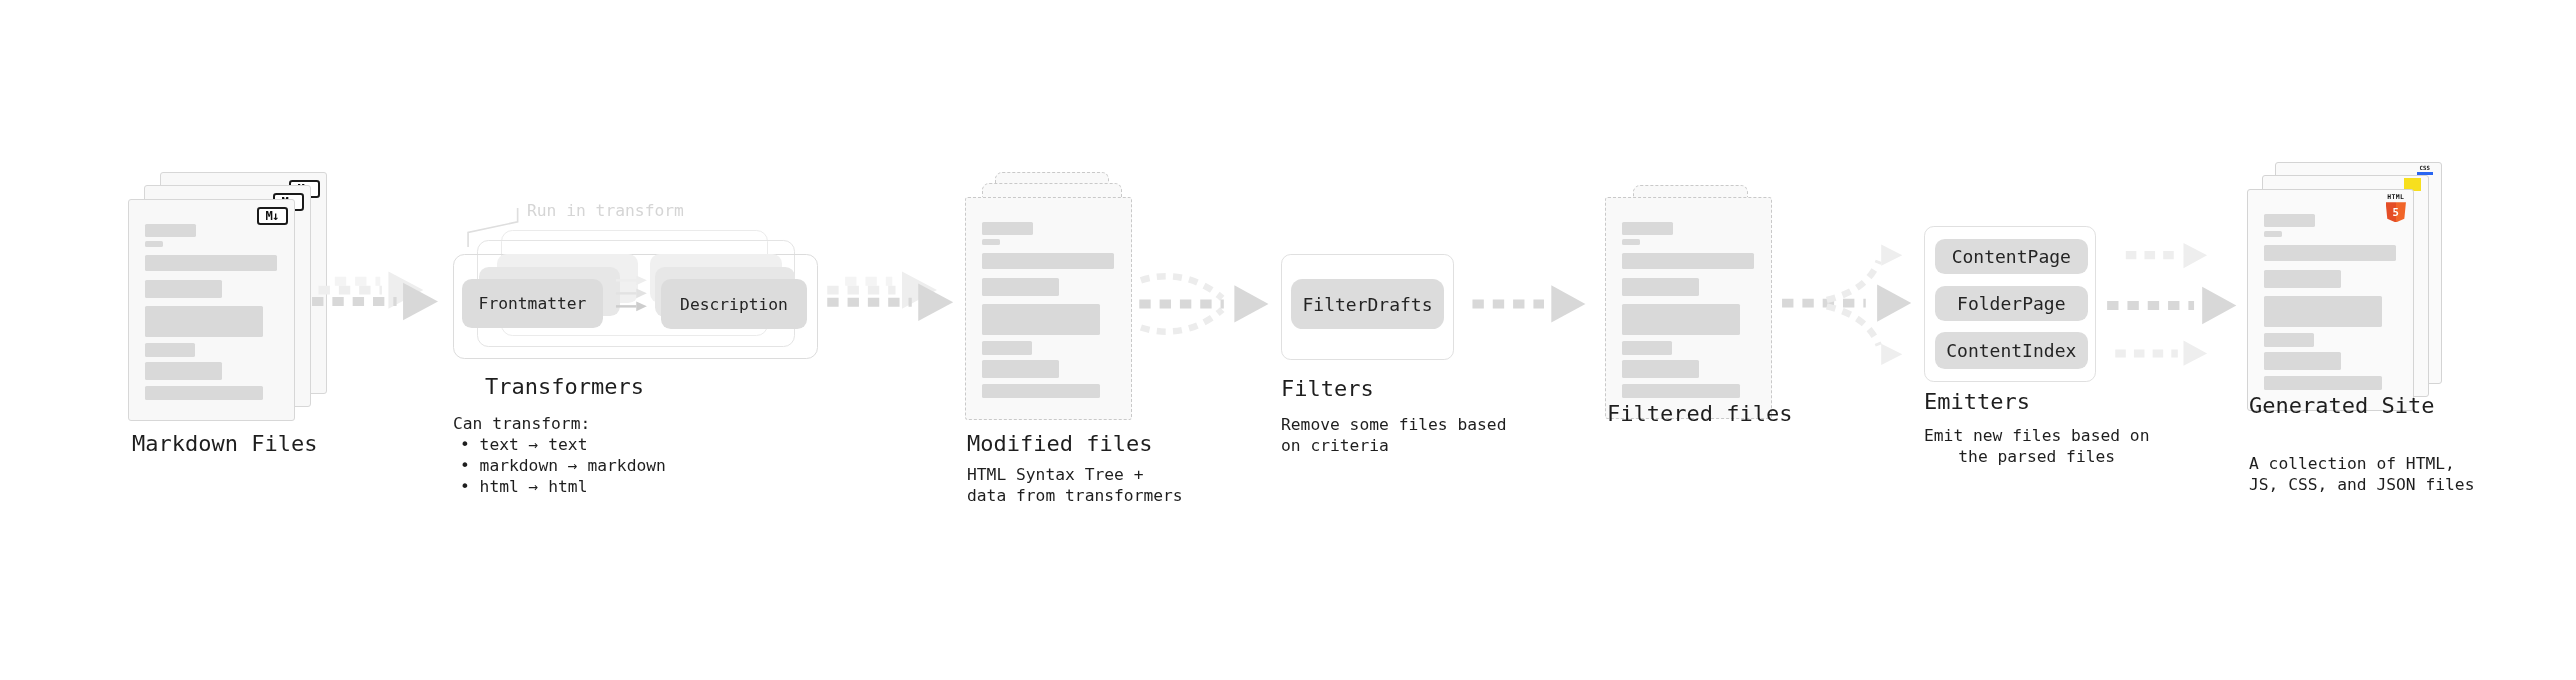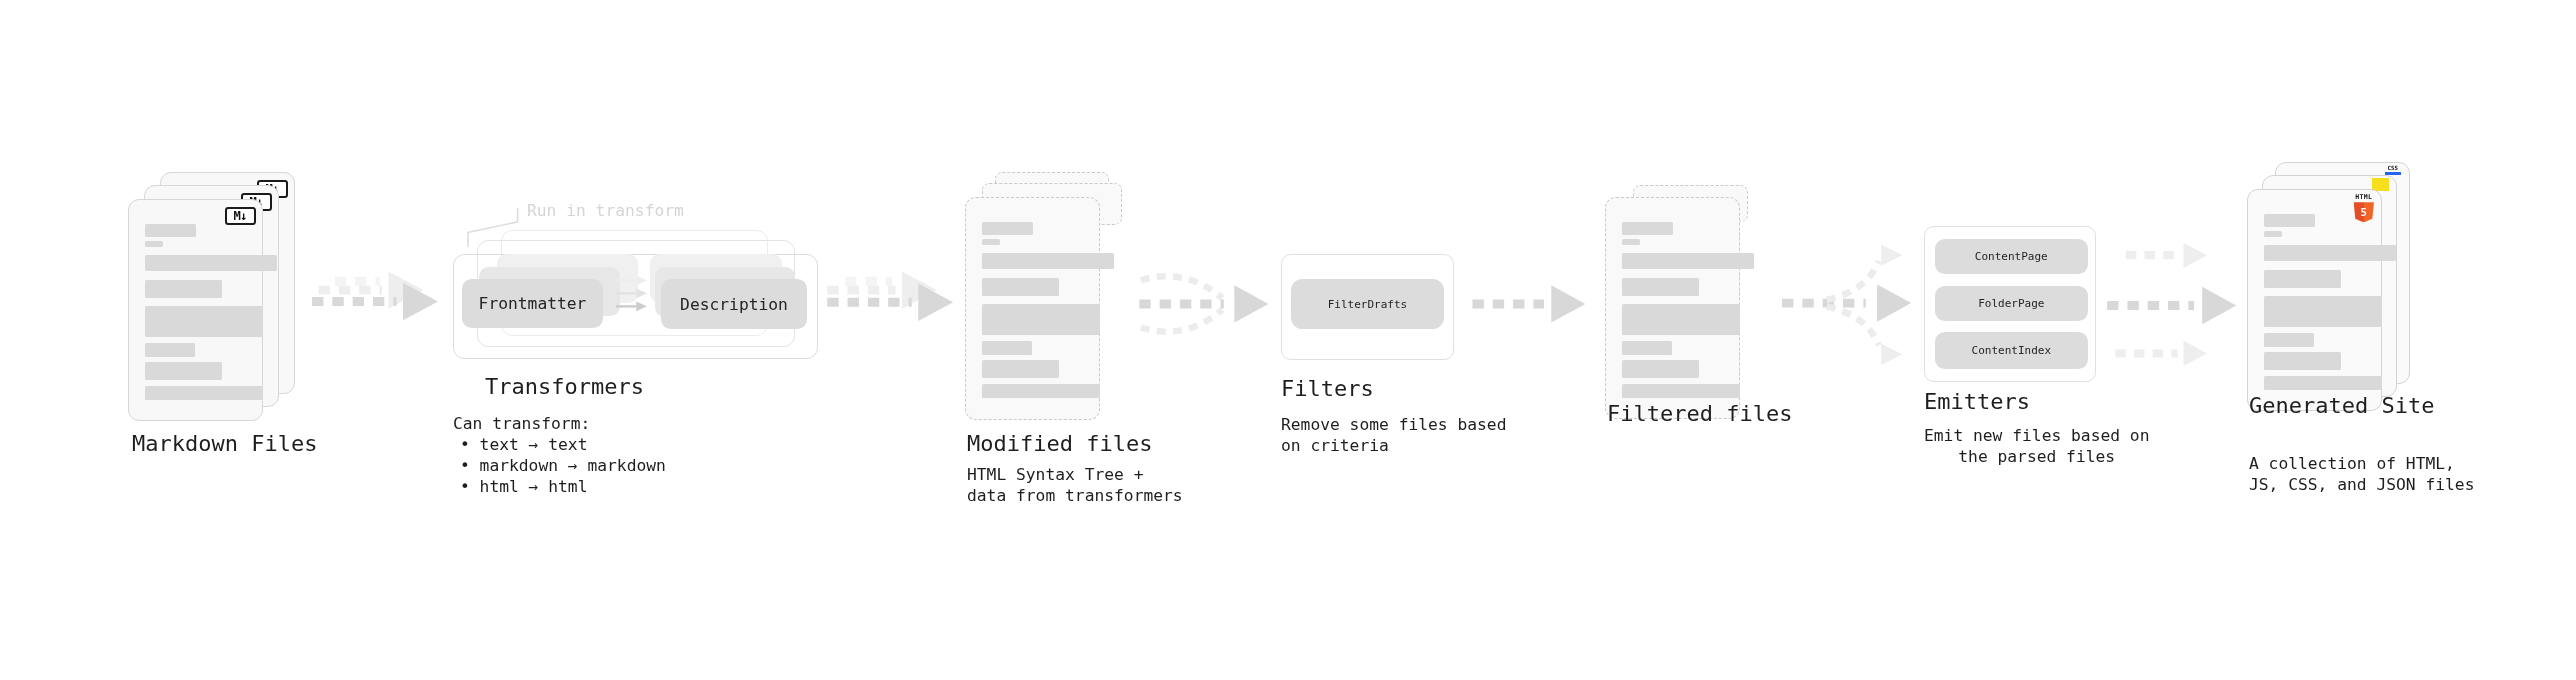--- a/index.html
+++ b/index.html
@@ -10,35 +10,35 @@
     --panel-border:#e0e0e0;
     --arrow-main:#d8d8d8; --arrow-ghost:#eeeeee; --arrow-faint:#f4f4f4; --arrow-curve:#ececec;
     --html5-orange:#e44d26; --html5-orange-light:#f16529;
     --js-yellow:#f7df1e; --css-blue:#2965f1; --badge-border:#1a1a1a;
   }
   html,body{margin:0;padding:0;background:#fff;}
   #canvas{
     position:relative;width:2576px;height:681px;overflow:hidden;background:#fff;
     font-family:"DejaVu Sans Mono","Liberation Mono",monospace;color:var(--text);
   }
-  .file-card{position:absolute;width:135px;height:222px;background:var(--card-fill);
-    border:1.6px solid var(--card-border);border-radius:11px;box-sizing:border-box;}
+  .file-card{position:absolute;width:167px;height:222px;background:var(--card-fill);
+    border:1.6px solid var(--card-border);border-radius:3px;box-sizing:border-box;}
   .file-card.dashed{background:var(--dashed-fill);border:1.6px dashed var(--dashed-border);}
   .file-tab{position:absolute;background:var(--dashed-fill);border:1.6px dashed var(--dashed-border);
     border-radius:7.3px;box-sizing:border-box;}
   .bar{position:absolute;left:16.3px;background:var(--skeleton);border-radius:1.6px;}
   .md-badge{position:absolute;right:6.5px;top:6.5px;width:31px;height:18.7px;background:#fff;
     border:2px solid var(--badge-border);border-radius:3.3px;display:flex;align-items:center;justify-content:center;
     font-size:12.2px;font-weight:700;letter-spacing:-0.8px;color:#111;box-sizing:border-box;}
   .outline-card{position:absolute;background:transparent;border:1.6px solid #dcdcdc;border-radius:11.4px;box-sizing:border-box;}
   .tbox{position:absolute;border-radius:9.8px;background:var(--box-fill);}
   .tbox.label{display:flex;align-items:center;justify-content:center;font-size:16.3px;color:#242424;white-space:nowrap;}
   .panel{position:absolute;background:#fff;border:1.6px solid var(--panel-border);border-radius:9.8px;box-sizing:border-box;}
   .pill{position:absolute;left:9.8px;width:153px;background:var(--box-fill);border-radius:9.8px;
-    display:flex;align-items:center;justify-content:center;font-size:11px;color:#242424;white-space:nowrap;}
+    display:flex;align-items:center;justify-content:center;font-size:18px;color:#242424;white-space:nowrap;}
   .title{position:absolute;font-size:22px;font-weight:500;line-height:1.1;white-space:nowrap;color:var(--text);}
   .caption{position:absolute;font-size:16.3px;line-height:21px;white-space:nowrap;color:var(--text);}
   .caption div{white-space:nowrap;}
   .annotation{position:absolute;font-size:16.3px;color:var(--annotation);white-space:nowrap;}
   #arrow-layer{position:absolute;left:0;top:0;pointer-events:none;}
   .dash-main{stroke:var(--arrow-main);stroke-width:11;stroke-dasharray:14 11;fill:none;}
   .dash-ghost{stroke:var(--arrow-ghost);stroke-width:11;stroke-dasharray:14 11;fill:none;}
   .dash-faint{stroke:var(--arrow-faint);stroke-width:11;stroke-dasharray:14 11;fill:none;}
   .dash-lite{stroke:var(--arrow-ghost);stroke-width:10;stroke-dasharray:13 10;fill:none;}
   .dash-curve{stroke:var(--arrow-curve);stroke-width:8;stroke-dasharray:11 9;fill:none;}

